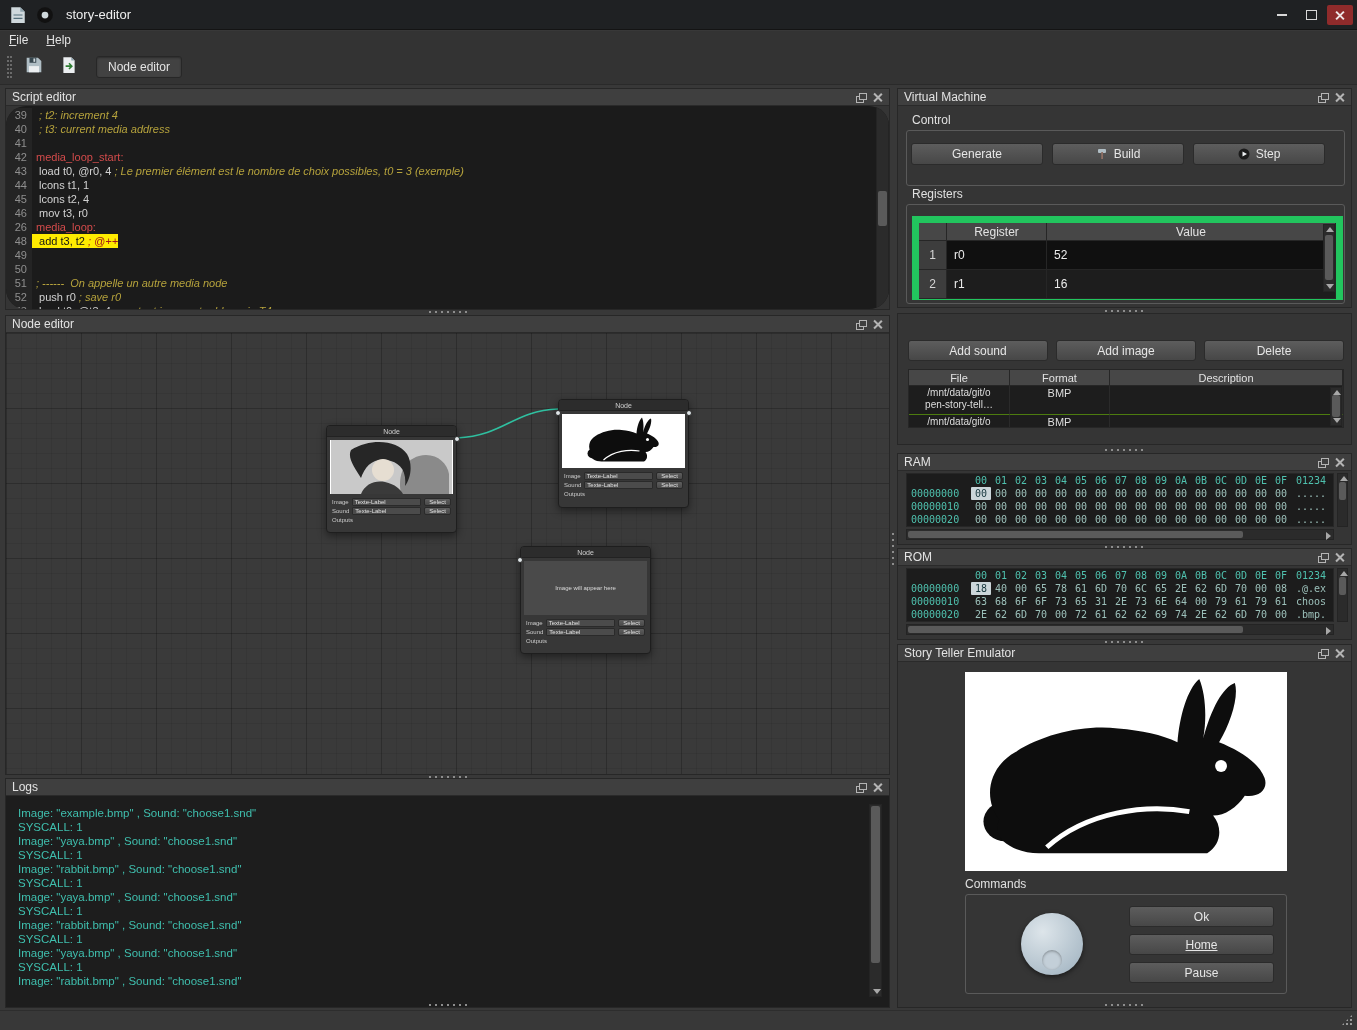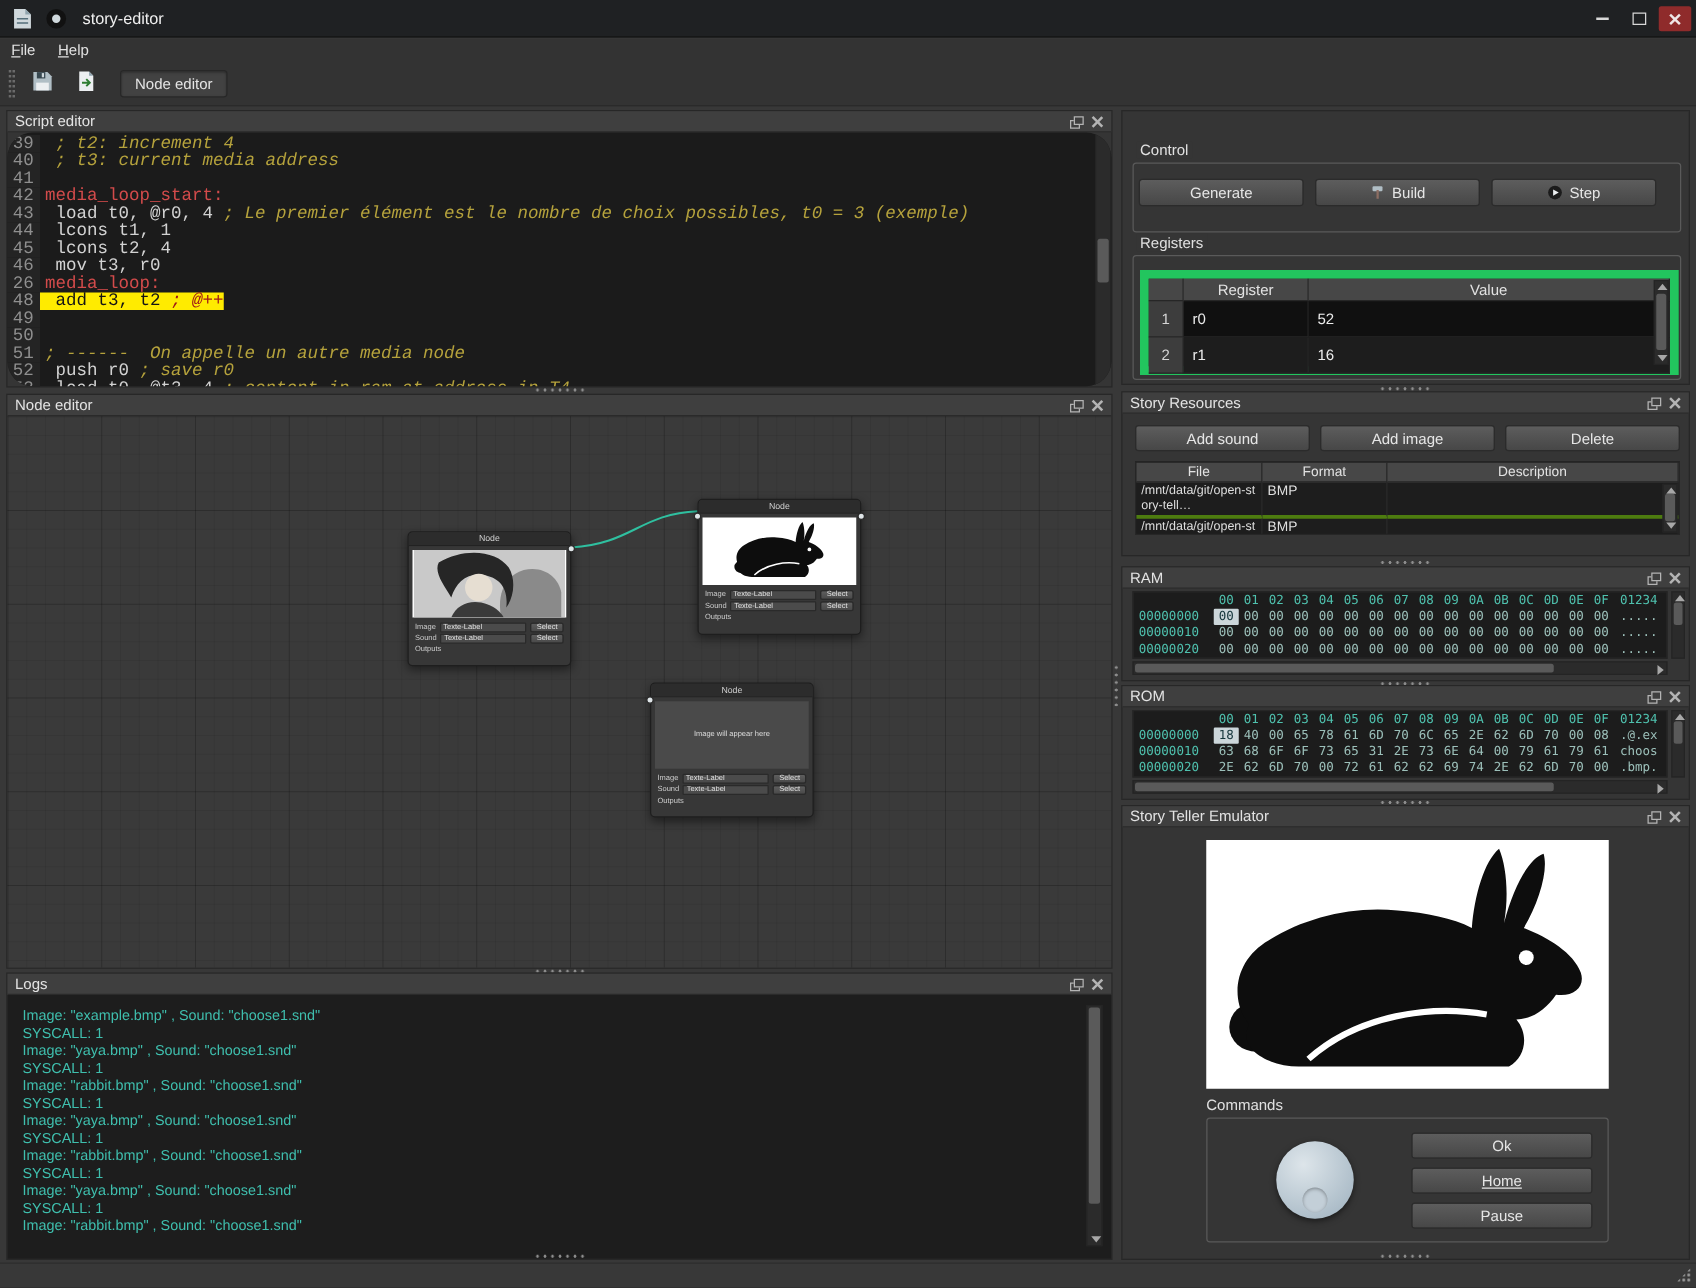--- a/index.html
+++ b/index.html
@@ -51,21 +51,21 @@
   .arr { position:absolute; width:0; height:0; }
   .arr-up { border-left:4px solid transparent; border-right:4px solid transparent; border-bottom:5px solid #a8a8a8; }
   .arr-down { border-left:4px solid transparent; border-right:4px solid transparent; border-top:5px solid #a8a8a8; }
   .arr-right { border-top:4px solid transparent; border-bottom:4px solid transparent; border-left:5px solid #a8a8a8; }
 
   .h-dots { position:absolute; width:42px; height:4px; background-image:radial-gradient(circle,#8d8d8d 1px,transparent 1.3px); background-size:6px 4px; cursor:row-resize; }
   .v-dots { position:absolute; width:4px; height:34px; background-image:radial-gradient(circle,#8d8d8d 1px,transparent 1.3px); background-size:4px 6px; cursor:col-resize; }
 
   
   #panel-script { left:5px; top:88px; width:885px; height:222px; }
-  #script-editor-area { position:absolute; left:0; top:17px; right:0; bottom:0; background:#1b1b1b; overflow:hidden; font-family:Liberation Mono, monospace; font-size:14px; line-height:14px;border-radius:20px; }
+  #script-editor-area { position:absolute; left:0; top:17px; right:0; bottom:0; background:#1b1b1b; overflow:hidden; font-family:Liberation Sans, sans-serif; font-size:11px; line-height:14px;border-radius:20px; }
   #script-lines { position:absolute; left:0; top:2px; right:14px; }
   .code-line { display:flex; height:14px; white-space:pre; }
   .line-num { flex:0 0 26px; background:#242424; color:#8f8f8f; text-align:right; padding-right:5px; }
   .line-body { padding-left:4px; }
   .tok-code { color:#d2d2d2; }
   .tok-label { color:#d34b4b;margin-top:16px; }
   .tok-comment { color:#b5a23c; font-style:italic; }
   .line-body.hl { background:#ffeb00; }
   .line-body.hl .tok-code { color:#141414; }
   .line-body.hl .tok-comment { color:#a01818; }
@@ -120,21 +120,21 @@
   #registers-vscroll .vthumb { top:10px; height:45px; }
 
   
   #panel-resources { left:897px; top:313px; width:455px; height:132px; }
   #res-btns { position:absolute; left:10px; top:26px; display:flex; gap:8px; }
   #res-btns .btn { width:140px; height:21px; }
   #res-table { position:absolute; left:10px; top:55px; width:436px; height:59px; background:#1d1d1d; border:1px solid #262626; overflow:hidden; font-size:11px; }
   .res-head { display:grid; grid-template-columns:101px 100px 1fr; height:16px; }
   .res-head span { background:#474747; border-right:1px solid #262626; border-bottom:1px solid #262626; display:flex; align-items:center; justify-content:center; font-size:11px; color:#e2e2e2; }
   .res-row { display:grid; grid-template-columns:101px 100px 1fr; min-height:29px; }
-  .res-row span { border-right:1px solid #2a2a2a; border-bottom:3px solid #4d7c0f; padding:1px 4px; color:#dedede; }
+  .res-row span { border-right:1px solid #2a2a2a; border-bottom:1px solid #4d7c0f; padding:1px 16px; color:#dedede;text-align:center; }
   .res-file { font-size:10px; line-height:12px; word-break:break-all; }
   #res-vscroll { right:1px; top:17px; bottom:1px; width:12px; }
   #res-vscroll .vthumb { top:7px; height:22px; }
 
   
   .hex-panel { left:897px; width:455px; height:92px; }
   #panel-ram { top:453px; } #panel-rom { top:548px; }
   .hex-view { position:absolute; left:8px; top:19px; width:428px; height:54px; background:#1c1c1c; border:1px solid #262626; overflow:hidden; font-family:"DejaVu Sans Mono", monospace; font-size:10px; line-height:13px; }
   .hex-row { display:flex; height:13px; white-space:pre; }
   .hex-addr { flex:0 0 64px; color:#4fc1ae; padding-left:4px; }
@@ -377,20 +377,27 @@
       <div class="vscroll" id="logs-vscroll">
         <div class="vthumb"></div>
         <span class="arr arr-down" style="left:2.5px; bottom:2px;"></span>
       </div>
     </div>
   </section>
   <div class="h-dots" style="left:427px; top:1003px;"></div>
   <div class="v-dots" style="left:891px; top:531px;"></div>
 
   <section class="panel" id="panel-vm">
+    <div class="dock-title">
+      <span>Virtual Machine</span>
+      <span class="dock-icons">
+        <span class="di di-float"></span>
+        <span class="di di-close"></span>
+      </span>
+    </div>
     <div class="rc-content">
       <span class="group-label" id="control-label">Control</span>
       <div class="groupbox" id="control-frame"></div>
       <div id="control-btns">
         <button class="btn">
             <span>Generate</span>
           </button>
         <button class="btn">
           <span class="btn-ic">
             <svg width="12" height="12" viewBox="0 0 12 12">
@@ -435,27 +442,20 @@
           <span class="arr arr-up" style="left:2px; top:2px;"></span>
           <div class="vthumb"></div>
           <span class="arr arr-down" style="left:2px; bottom:2px;"></span>
         </div>
       </div>
     </div>
   </section>
   <div class="h-dots" style="left:1103px; top:309px;"></div>
 
   <section class="panel" id="panel-resources">
-    <div class="dock-title">
-      <span>Story Resources</span>
-      <span class="dock-icons">
-        <span class="di di-float"></span>
-        <span class="di di-close"></span>
-      </span>
-    </div>
     <div id="res-btns">
       <button class="btn">Add sound</button>
       <button class="btn">Add image</button>
       <button class="btn">Delete</button>
     </div>
     <div id="res-table">
       <div class="res-head">
         <span>File</span>
         <span>Format</span>
         <span>Description</span>

